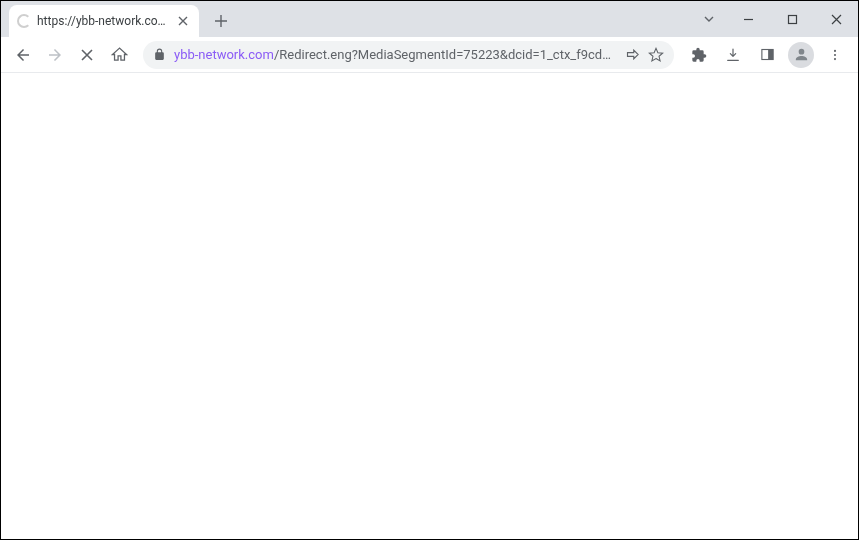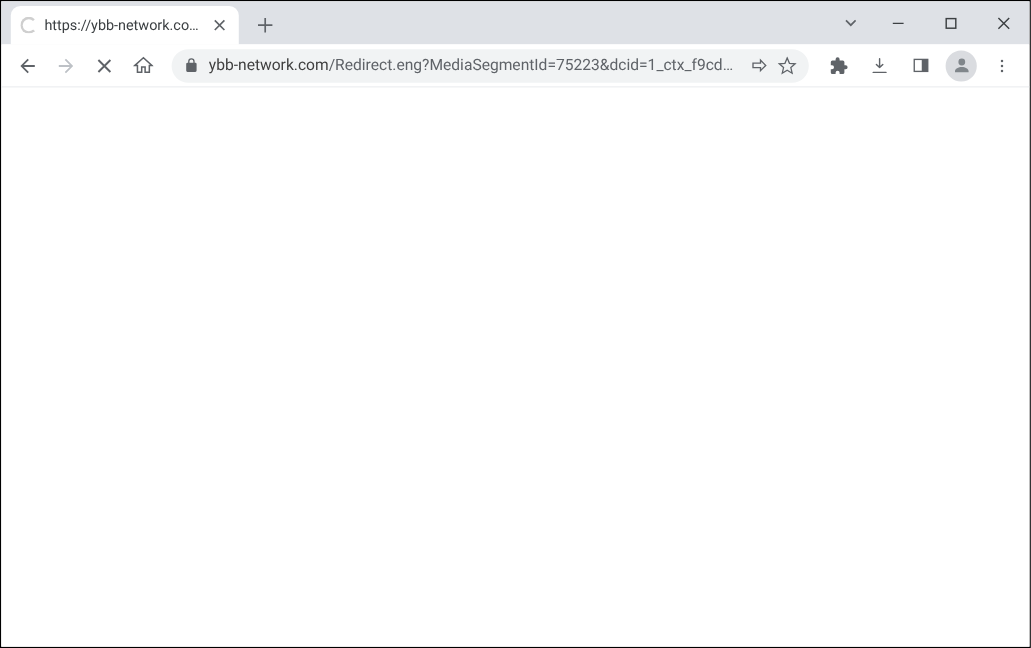--- a/index.html
+++ b/index.html
@@ -149,21 +149,21 @@
     }
     .url-text {
       flex: 1;
       font-size: 13px;
       white-space: nowrap;
       overflow: hidden;
       text-overflow: ellipsis;
       color: #5f6368;
     }
     .url-domain {
-      color: #404040;
+      color: #8b5cf6;
     }
     .addr-action {
       color: #5f6368;
       display: flex;
       align-items: center;
       cursor: pointer;
       flex-shrink: 0;
     }
     .toolbar-icon {
       width: 30px;

